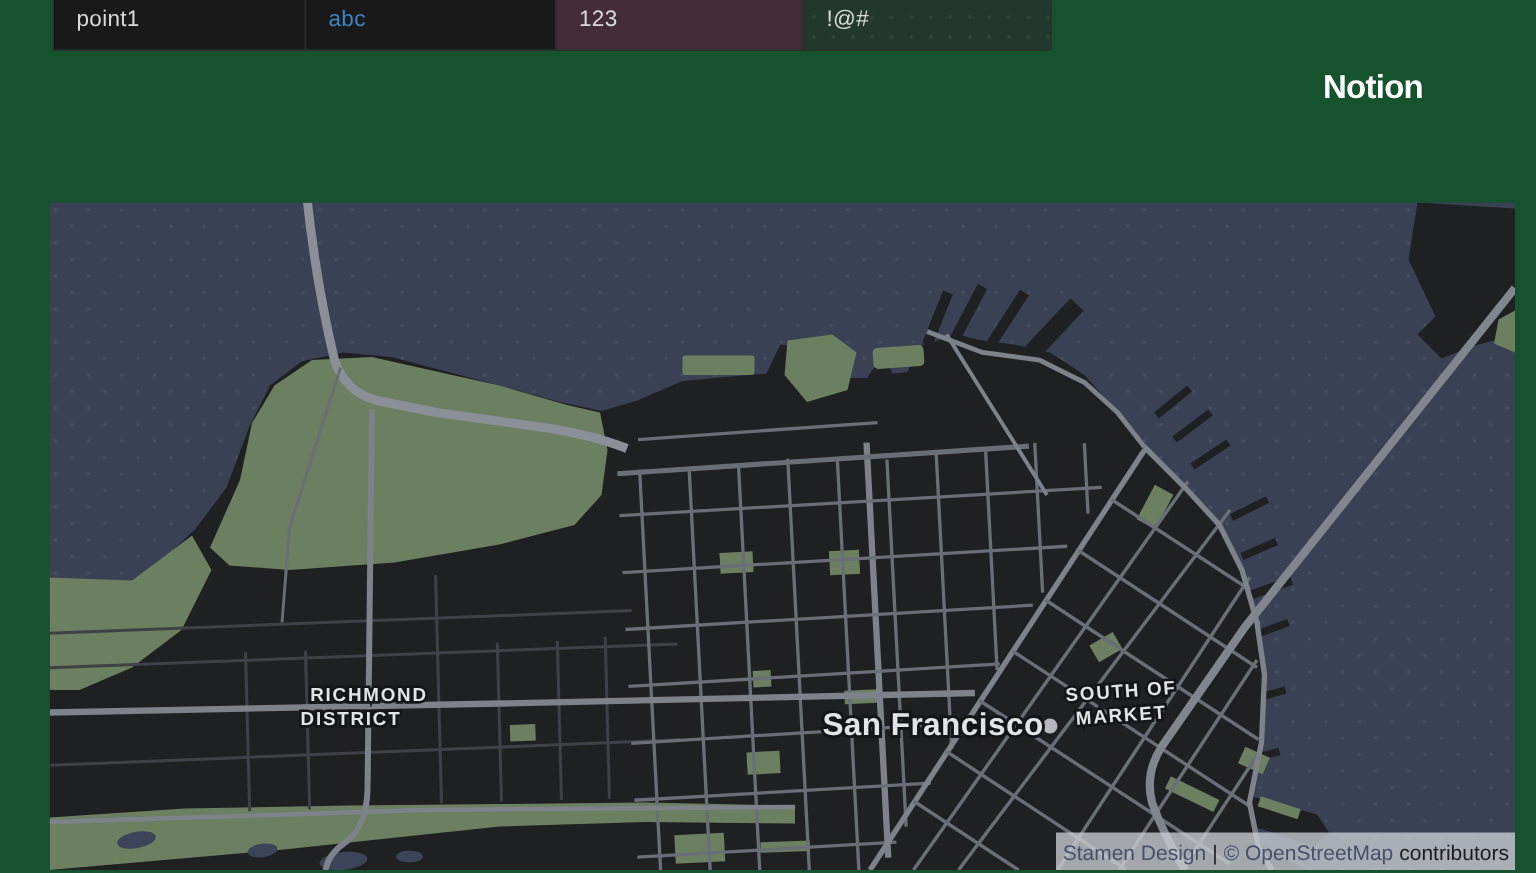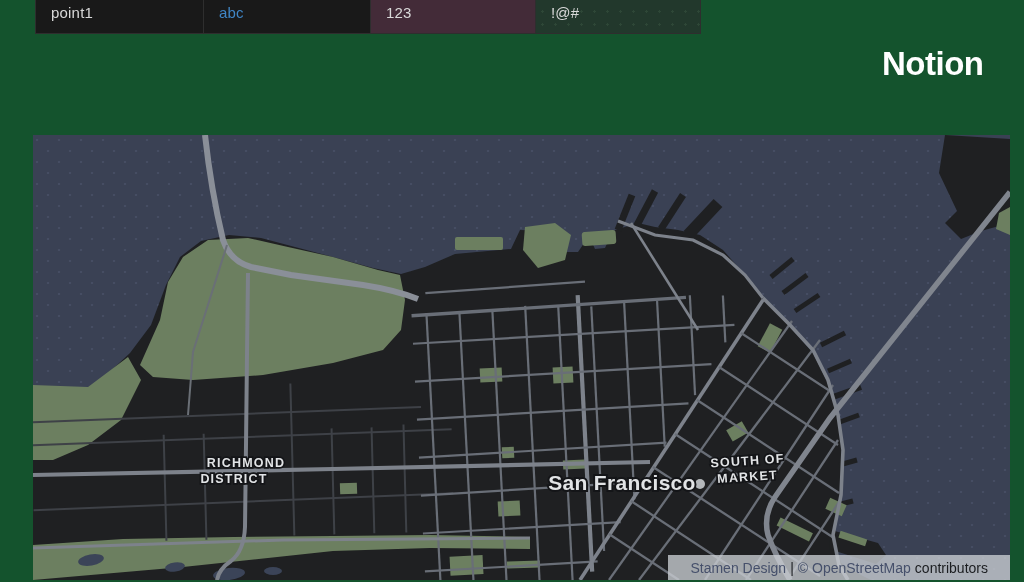--- a/index.html
+++ b/index.html
@@ -15,29 +15,29 @@
   .r1 .cell{height:41px;} .r2 .cell{height:47px;}
   .c-name{width:168px;background:#191919;}
   .c-link{width:167px;background:#191919;color:#3f85c5;}
   .c-link span{color:#3f85c5;cursor:pointer;}
   .c-num{width:165px;background:#432b38;}
   .c-sym{width:165px;background:#22382c;
          background-image:radial-gradient(circle,#2e4737 1px,transparent 1.4px);
          background-size:13px 13px;}
 
   
-  .notion{position:absolute;left:882px;top:45px;font-size:33px;font-weight:bold;
+  .notion{position:absolute;left:882px;top:45px;font-size:22px;font-weight:bold;
           color:#ffffff;letter-spacing:-.5px;}
 
   
   .map{position:absolute;left:33px;top:135px;width:977px;height:445px;
        background:#3a4154;overflow:hidden;cursor:grab;}
   .map svg{display:block;}
   .attribution{position:absolute;right:0;bottom:0;height:25px;display:flex;align-items:center;
-               gap:4px;padding:0 22px;background:rgba(203,206,212,.78);
+               gap:4px;padding:0 4px;background:rgba(203,206,212,.78);
                font-size:14px;color:#1b1d20;white-space:nowrap;}
   .attribution .lnk{color:#46506b;text-decoration:none;}
   .maplabel{font-family:"Liberation Sans","DejaVu Sans",sans-serif;font-weight:bold;
             fill:#e2e4e6;stroke:#141518;stroke-width:3.5px;paint-order:stroke;}
   .small-lab{font-size:12.5px;letter-spacing:1.2px;}
   .city-lab{font-size:21px;stroke-width:4px;letter-spacing:.3px;}
 </style>
 </head>
 <body>
 

